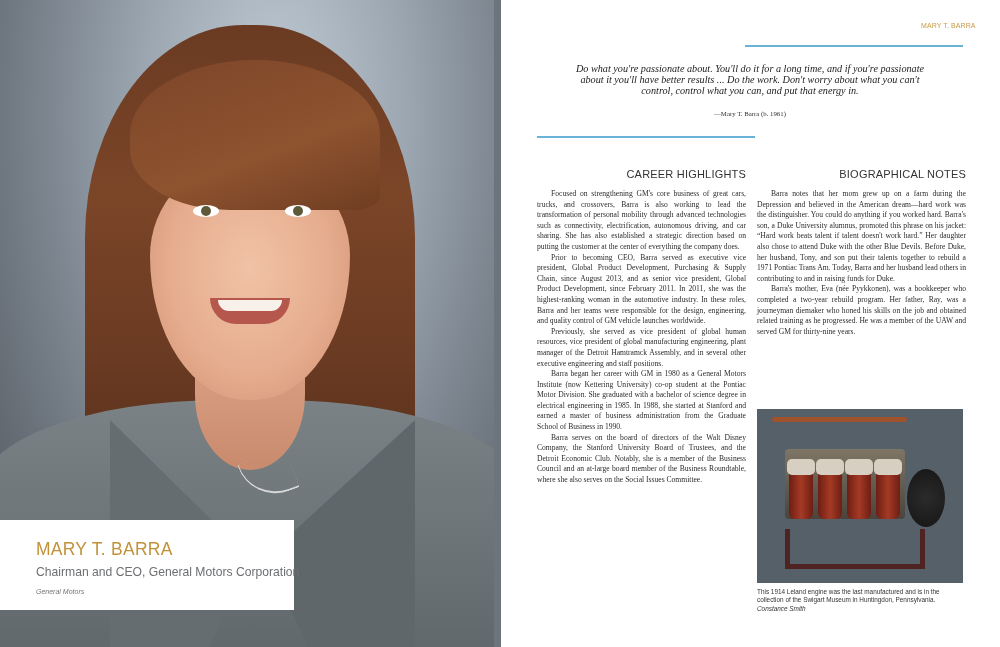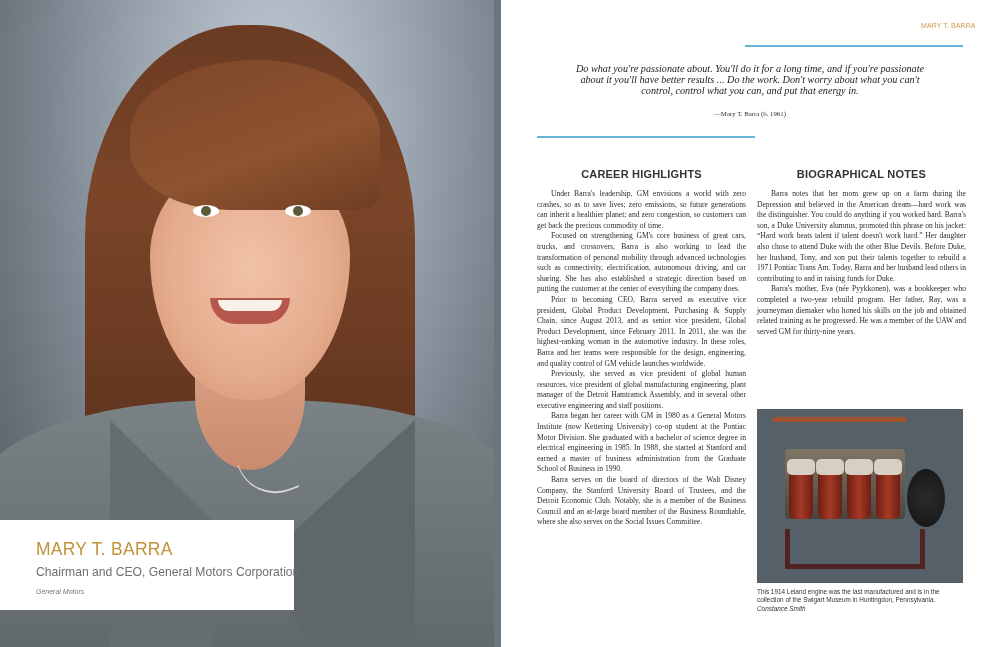--- a/index.html
+++ b/index.html
@@ -40,21 +40,21 @@
   .rule { position:absolute; height:2px; background:#6bb3d6; }
   .rule-top { left:745px; top:45px; width:218px; }
   .rule-mid { left:537px; top:136px; width:218px; }
 
   .quote { position:absolute; left:575px; top:63px; width:350px; text-align:center; font-style:italic; font-size:10.2px; line-height:11px; color:#222; }
   .attribution { position:absolute; left:575px; top:110px; width:350px; text-align:center; font-size:6.8px; color:#333; }
 
   .col { position:absolute; top:168px; width:209px; }
   .col-left { left:537px; }
   .col-right { left:757px; }
-  .col h2 { margin:0 0 9px 0; text-align:center; font-family:"Liberation Sans", sans-serif; font-weight:bold; font-size:11px; color:#333; letter-spacing:0.2px; }
+  .col h2 { margin:0 0 9px 0; text-align:right; font-family:"Liberation Sans", sans-serif; font-weight:normal; font-size:11px; color:#333; letter-spacing:0.2px; }
   .col p { margin:0; font-size:7.6px; line-height:10.6px; color:#2b2b2b; text-align:justify; text-indent:14px; }
   .col p.first { text-indent:0; }
 
   .engine-photo { position:absolute; left:757px; top:409px; width:206px; height:174px; background:#556068; overflow:hidden; }
   .engine-body { position:absolute; left:28px; top:40px; width:120px; height:70px; background:linear-gradient(180deg,#7f7565,#4a443d); border-radius:4px; }
   .cyl { position:absolute; top:20px; width:24px; height:50px; border-radius:6px; background:linear-gradient(90deg,#6d1e14,#a53a25,#6d1e14); }
   .cyl::before { content:""; position:absolute; left:-2px; top:-10px; width:28px; height:16px; border-radius:5px; background:#d7cfc2; }
   .pipe { position:absolute; left:15px; top:8px; width:135px; height:5px; background:#a0522d; border-radius:3px; }
   .flywheel { position:absolute; left:150px; top:60px; width:38px; height:58px; border-radius:50%; background:radial-gradient(circle,#2b2b2b,#151515); }
   .stand { position:absolute; left:28px; top:120px; width:140px; height:40px; border:5px solid #4e2321; border-top:none; box-sizing:border-box; }
@@ -87,21 +87,20 @@
 
 <div class="running-head">MARY T. BARRA</div>
 <div class="rule rule-top"></div>
 
 <div class="quote">Do what you're passionate about. You'll do it for a long time, and if you're passionate about it you'll have better results ... Do the work. Don't worry about what you can't control, control what you can, and put that energy in.</div>
 <div class="attribution">—Mary T. Barra (b. 1961)</div>
 <div class="rule rule-mid"></div>
 
 <div class="col col-left">
   <h2>CAREER HIGHLIGHTS</h2>
-  <p>Under Barra's leadership, GM envisions a world with zero crashes, so as to save lives; zero emissions, so future generations can inherit a healthier planet; and zero congestion, so customers can get back the precious commodity of time.</p>
   <p>Focused on strengthening GM's core business of great cars, trucks, and crossovers, Barra is also working to lead the transformation of personal mobility through advanced technologies such as connectivity, electrification, autonomous driving, and car sharing. She has also established a strategic direction based on putting the customer at the center of everything the company does.</p>
   <p>Prior to becoming CEO, Barra served as executive vice president, Global Product Development, Purchasing &amp; Supply Chain, since August 2013, and as senior vice president, Global Product Development, since February 2011. In 2011, she was the highest-ranking woman in the automotive industry. In these roles, Barra and her teams were responsible for the design, engineering, and quality control of GM vehicle launches worldwide.</p>
   <p>Previously, she served as vice president of global human resources, vice president of global manufacturing engineering, plant manager of the Detroit Hamtramck Assembly, and in several other executive engineering and staff positions.</p>
   <p>Barra began her career with GM in 1980 as a General Motors Institute (now Kettering University) co-op student at the Pontiac Motor Division. She graduated with a bachelor of science degree in electrical engineering in 1985. In 1988, she started at Stanford and earned a master of business administration from the Graduate School of Business in 1990.</p>
   <p>Barra serves on the board of directors of the Walt Disney Company, the Stanford University Board of Trustees, and the Detroit Economic Club. Notably, she is a member of the Business Council and an at-large board member of the Business Roundtable, where she also serves on the Social Issues Committee.</p>
 </div>
 
 <div class="col col-right">
   <h2>BIOGRAPHICAL NOTES</h2>
   <p>Barra notes that her mom grew up on a farm during the Depression and believed in the American dream—hard work was the distinguisher. You could do anything if you worked hard. Barra's son, a Duke University alumnus, promoted this phrase on his jacket: “Hard work beats talent if talent doesn't work hard.” Her daughter also chose to attend Duke with the other Blue Devils. Before Duke, her husband, Tony, and son put their talents together to rebuild a 1971 Pontiac Trans Am. Today, Barra and her husband lead others in contributing to and in raising funds for Duke.</p>

